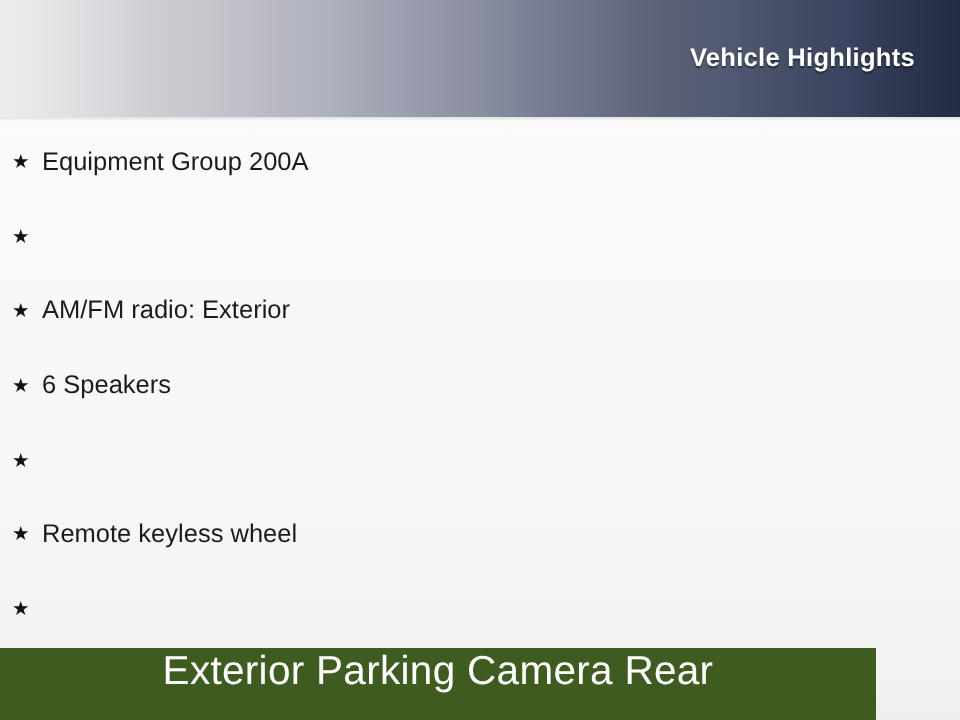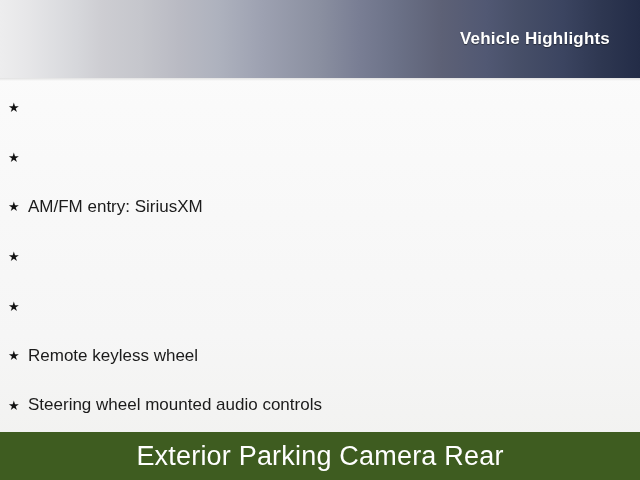--- a/index.html
+++ b/index.html
@@ -108,25 +108,24 @@
     font-size: 17px;
     line-height: 20px;
     white-space: nowrap;
   }
 
   
   .footer-bar {
     position: absolute;
     left: 0;
     top: 432px;
-    width: 640px;
+    width: 584px;
     height: 48px;
     background: #3e5c20;
     display: flex;
-    align-items: center;
     justify-content: center;
   }
   .footer-label {
     color: #ffffff;
     font-size: 27px;
     line-height: 30px;
     white-space: nowrap;
     letter-spacing: 0.2px;
   }
 </style>
@@ -136,41 +135,42 @@
 <div class="panel">
 
   <div class="header">
     <div class="header-title">Vehicle Highlights</div>
   </div>
   <div class="header-shadow"></div>
 
   <ul class="highlights">
     <li class="highlight-item">
       <span class="bullet-star">★</span>
+      <span class="highlight-label">Equipment Group 200A</span>
     </li>
     <li class="highlight-item">
       <span class="bullet-star">★</span>
     </li>
     <li class="highlight-item">
       <span class="bullet-star">★</span>
-      <span class="highlight-label">AM/FM entry: SiriusXM</span>
+      <span class="highlight-label">AM/FM radio: Exterior</span>
     </li>
     <li class="highlight-item">
       <span class="bullet-star">★</span>
+      <span class="highlight-label">6 Speakers</span>
     </li>
     <li class="highlight-item">
       <span class="bullet-star">★</span>
     </li>
     <li class="highlight-item">
       <span class="bullet-star">★</span>
       <span class="highlight-label">Remote keyless wheel</span>
     </li>
     <li class="highlight-item">
       <span class="bullet-star">★</span>
-      <span class="highlight-label">Steering wheel mounted audio controls</span>
     </li>
   </ul>
 
   <div class="footer-bar">
     <span class="footer-label">Exterior Parking Camera Rear</span>
   </div>
 
 </div>
 
 </body></html>

